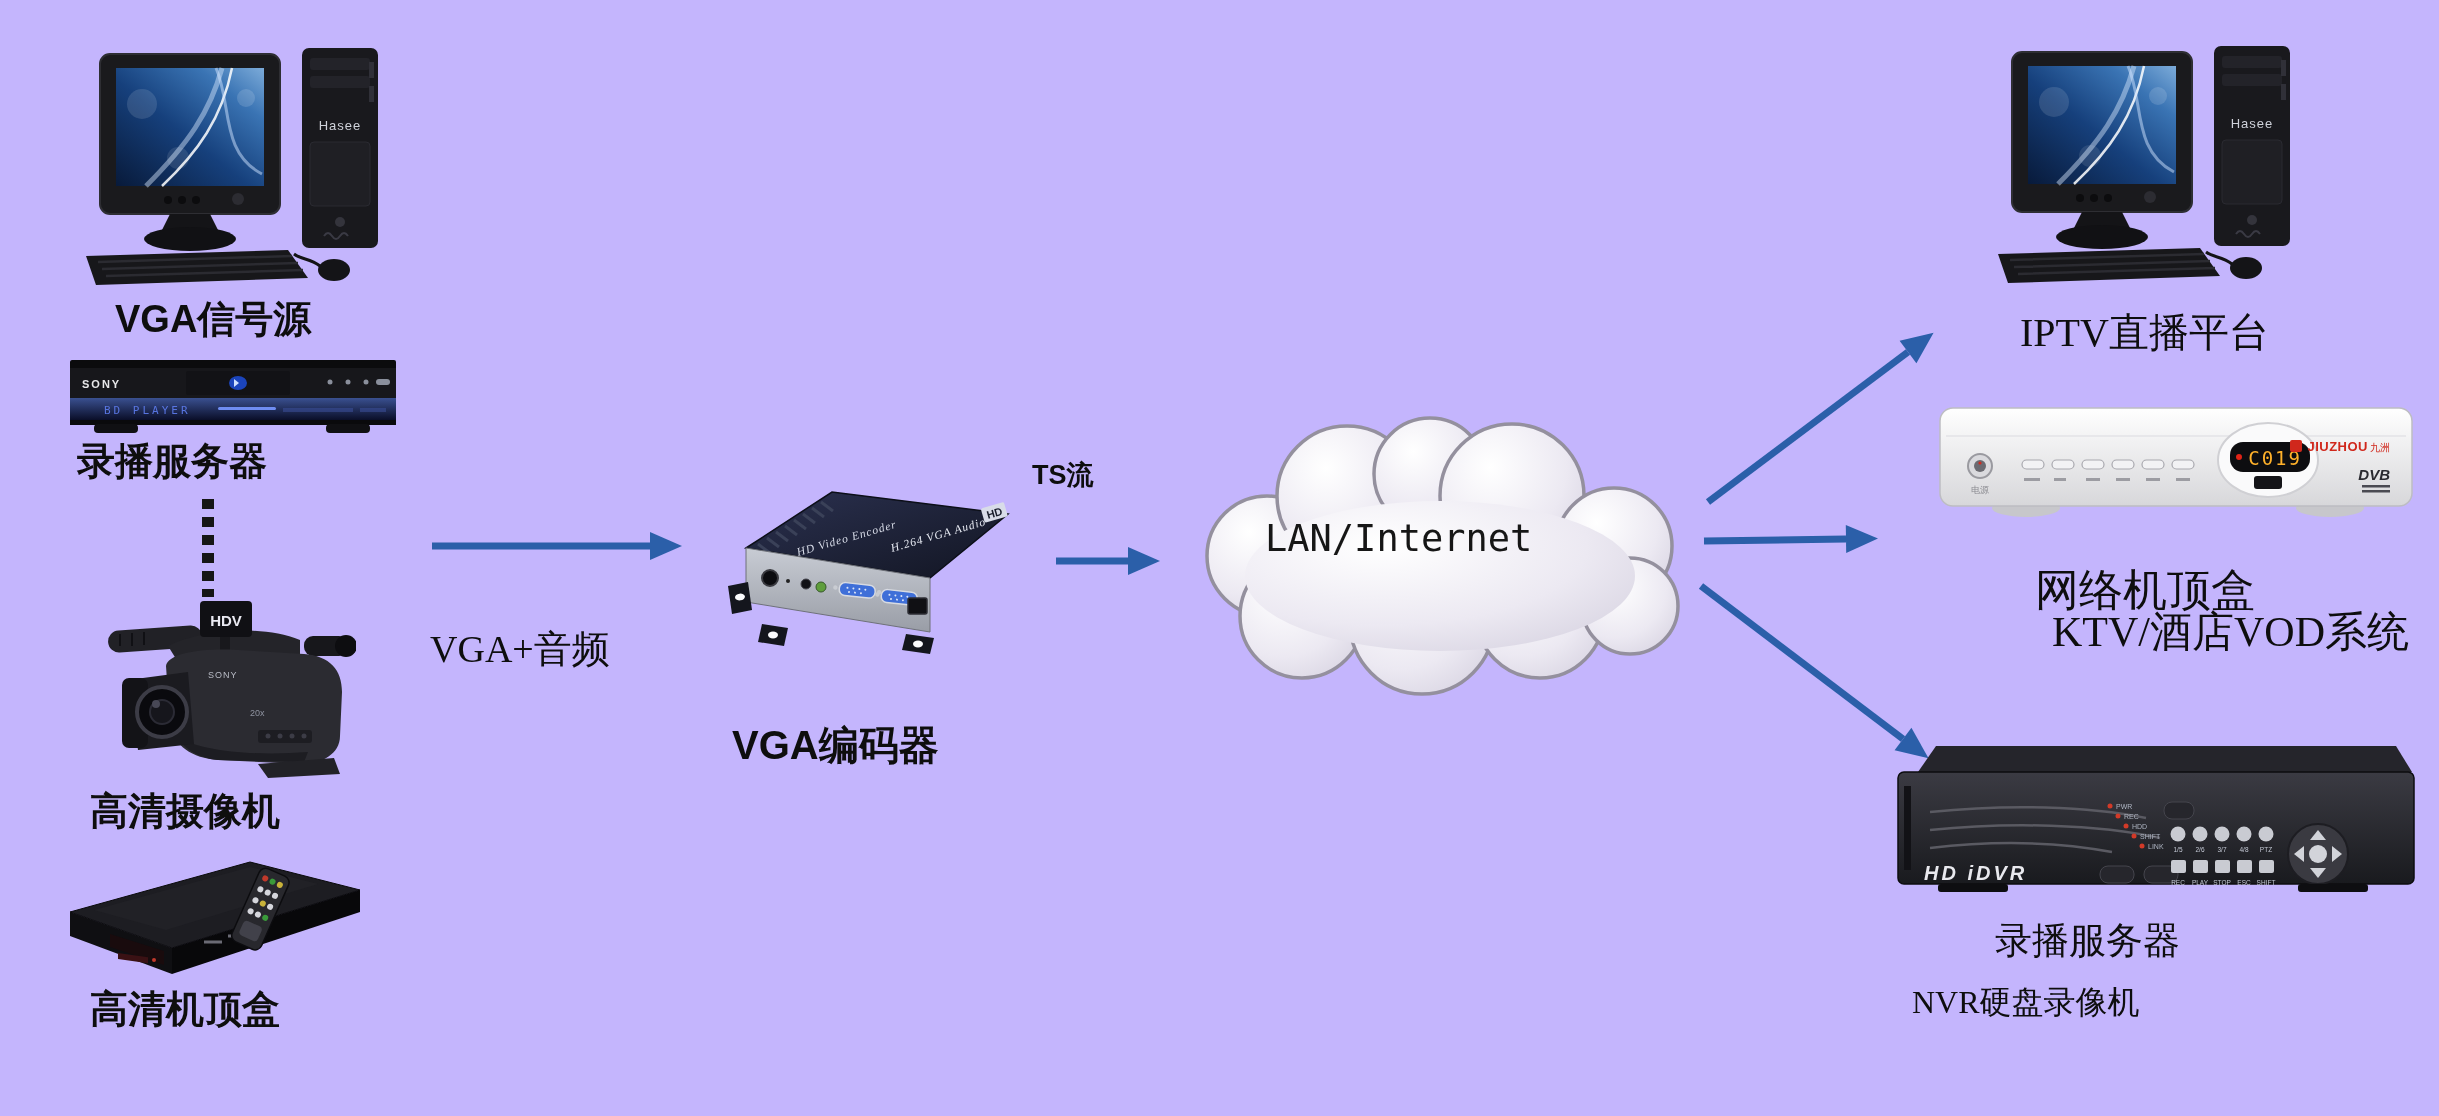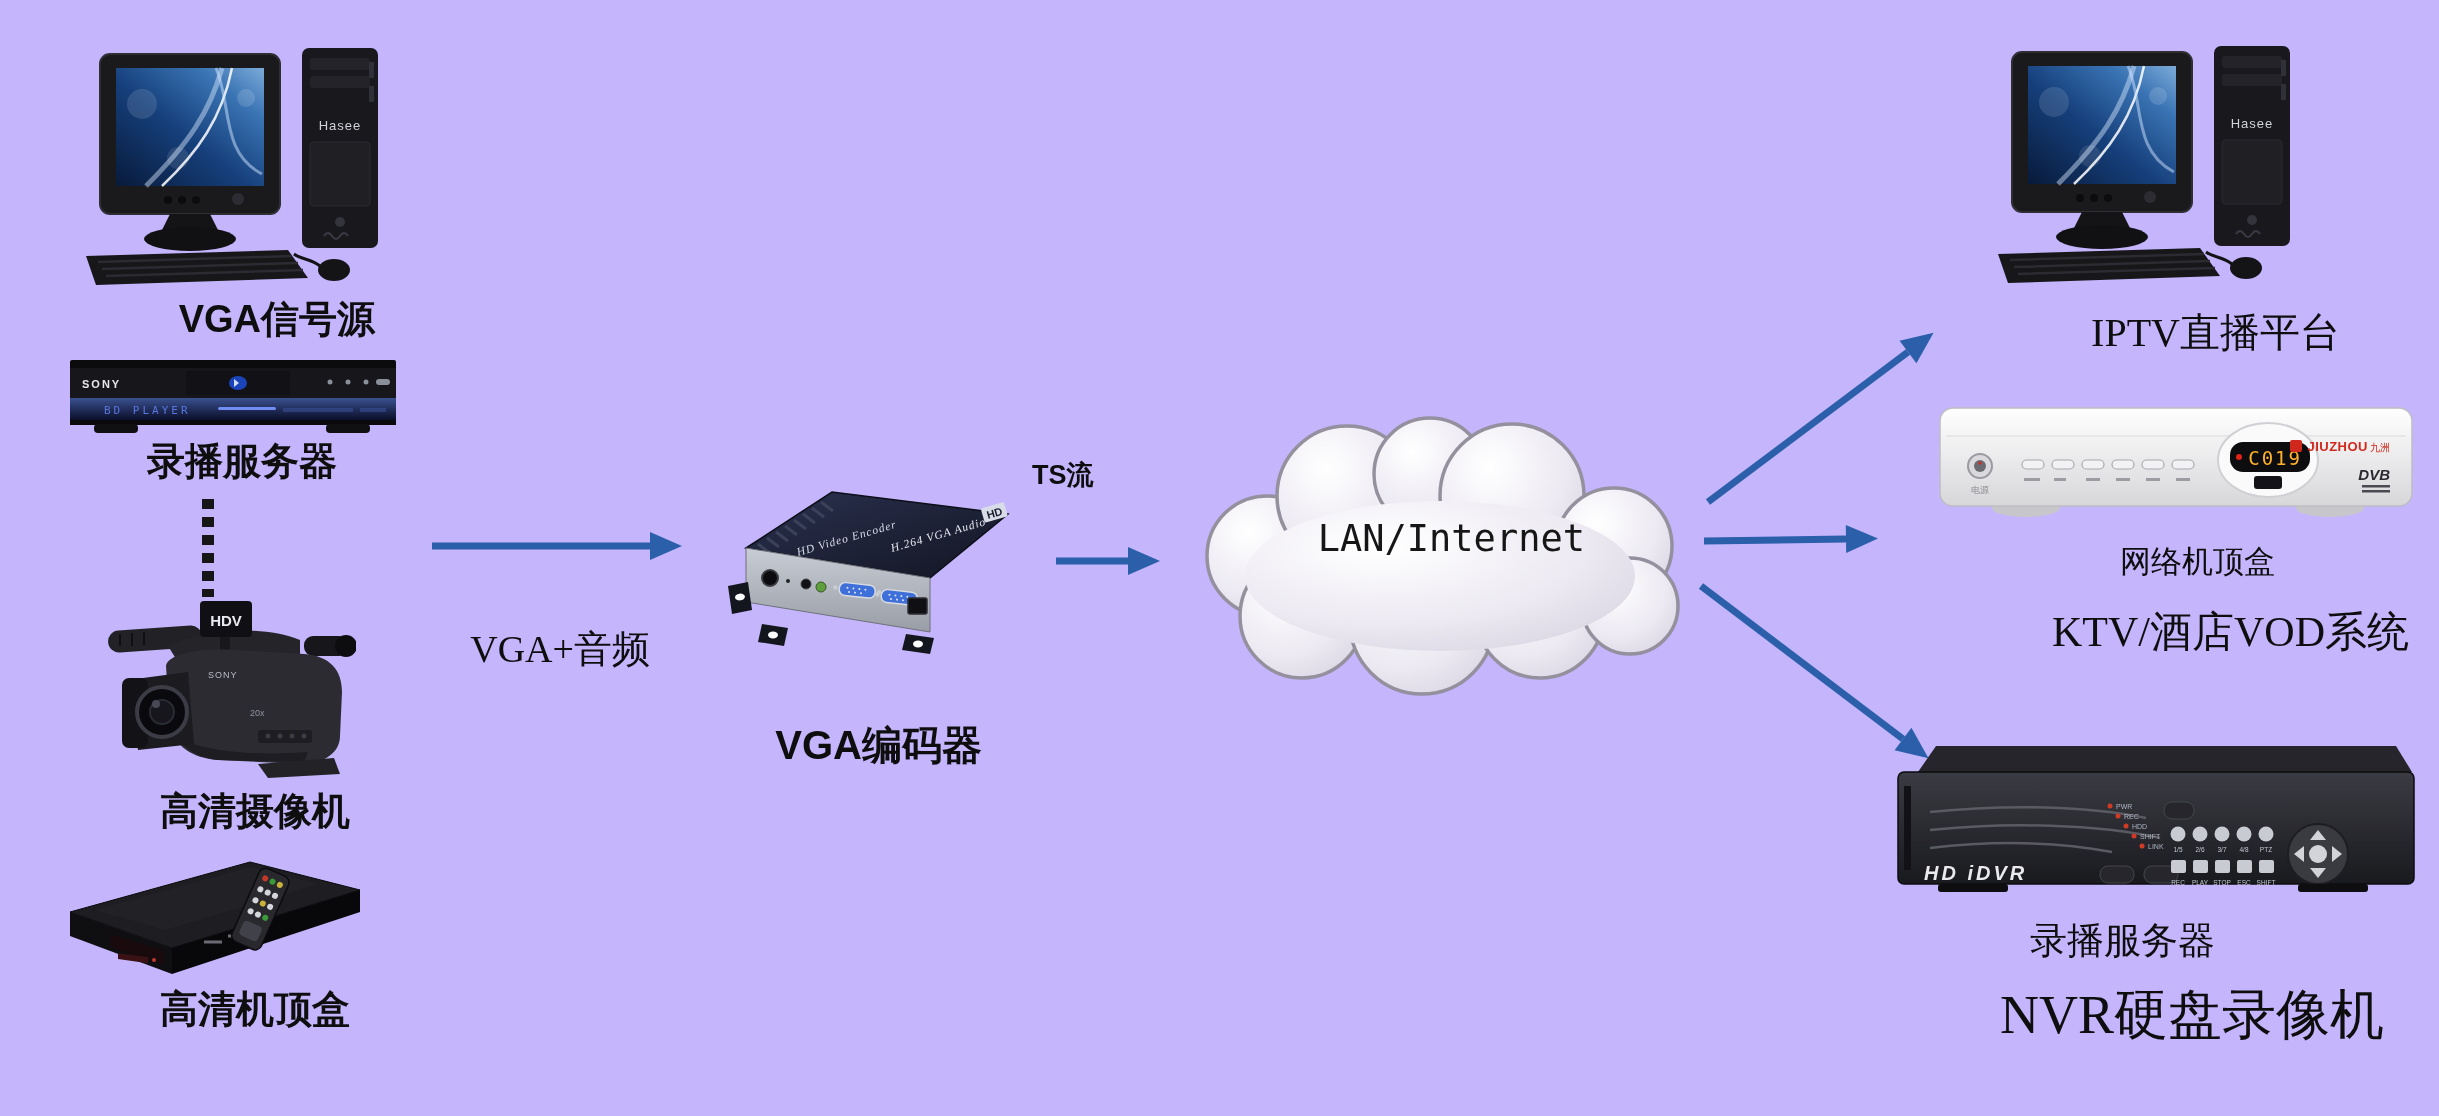--- a/index.html
+++ b/index.html
@@ -3,21 +3,21 @@
 <meta charset="utf-8">
 <style>
   html,body{margin:0;padding:0;background:#ffffff;}
   .stage{position:relative;width:2439px;height:1116px;background:#c4b5fd;overflow:hidden;
          font-family:"Liberation Sans",sans-serif;}
   .abs{position:absolute;}
   .lbl{position:absolute;color:#0e0e0e;white-space:nowrap;line-height:1.15;}
   .hei{font-family:"Liberation Sans",sans-serif;font-weight:700;}
   .song{font-family:"Liberation Serif",serif;font-weight:400;text-align:center;}
   .mono{font-family:"DejaVu Sans Mono",monospace;font-weight:400;}
-  .center{text-align:right;}
+  .center{text-align:left;}
   svg{display:block;}
 </style>
 </head>
 <body>
 
 <div class="stage">
 
   <svg class="abs" style="left:0;top:0" width="2439" height="1116" viewBox="0 0 2439 1116">
     <defs>
       <marker id="ah" markerUnits="userSpaceOnUse" markerWidth="36" markerHeight="32" refX="2" refY="16" orient="auto">
@@ -309,21 +309,21 @@
     <circle cx="301" cy="57" r="3" fill="#e02316"></circle>
     <text x="364" y="65" text-anchor="end" font-size="19" letter-spacing="2" fill="#ffb12a" font-family="DejaVu Sans Mono, monospace">C019</text>
     <rect x="316" y="76" width="28" height="13" rx="3" fill="#141418"></rect>
     <rect x="352" y="40" width="12" height="12" rx="2" fill="#d0281c"></rect>
     <text x="430" y="51" text-anchor="end" font-size="13" font-weight="bold" letter-spacing="0.5" fill="#d0281c" font-family="Liberation Sans, sans-serif">JIUZHOU</text>
     <text x="452" y="51" text-anchor="end" font-size="10" fill="#d0281c" font-family="Liberation Sans, sans-serif">九洲</text>
     <text x="452" y="80" text-anchor="end" font-size="15" font-weight="bold" font-style="italic" fill="#2a2a30" font-family="Liberation Sans, sans-serif">DVB</text>
     <rect x="424" y="85" width="28" height="2.5" fill="#4a4a52"></rect>
     <rect x="424" y="90" width="28" height="2.5" fill="#4a4a52"></rect>
   </svg>
-  <div class="lbl song center" style="left:2035px;top:544px;width:240px;font-size:31px">网络机顶盒</div>
+  <div class="lbl song center" style="left:2035px;top:566px;width:240px;font-size:44px">网络机顶盒</div>
   <div class="lbl song" style="left:2052px;top:608px;font-size:42px">KTV/酒店VOD系统</div>
 
   <svg class="abs" style="left:1878px;top:742px" width="540" height="178" viewBox="0 0 540 178">
     <polygon points="58,4 518,4 534,30 40,30" fill="#25252b"></polygon>
     <rect x="20" y="30" width="516" height="112" rx="6" fill="url(#g-dvr)" stroke="#0c0c0f" stroke-width="1.5"></rect>
     <rect x="26" y="44" width="7" height="84" fill="#121216"></rect>
     <path d="M52,70 C130,62 210,64 268,76" stroke="#5a5a62" stroke-width="2.5" fill="none"></path>
     <path d="M52,88 C130,80 220,82 282,96" stroke="#5a5a62" stroke-width="2.5" fill="none"></path>
     <path d="M52,106 C120,98 180,100 234,110" stroke="#5a5a62" stroke-width="2.5" fill="none"></path>
     <text x="46" y="138" font-size="20" font-weight="bold" font-style="italic" letter-spacing="3" fill="#e9e9ee" font-family="Liberation Sans, sans-serif">HD iDVR</text>
@@ -373,15 +373,15 @@
     <circle cx="440" cy="112" r="30" fill="#3a3a41" stroke="#1d1d22" stroke-width="2"></circle>
     <path d="M440,88 l8,10 h-16 z" fill="#d2d4da"></path>
     <path d="M440,136 l8,-10 h-16 z" fill="#d2d4da"></path>
     <path d="M416,112 l10,-8 v16 z" fill="#d2d4da"></path>
     <path d="M464,112 l-10,-8 v16 z" fill="#d2d4da"></path>
     <circle cx="440" cy="112" r="9" fill="#d2d4da"></circle>
     <rect x="60" y="142" width="70" height="8" rx="3" fill="#0e0e11"></rect>
     <rect x="420" y="142" width="70" height="8" rx="3" fill="#0e0e11"></rect>
   </svg>
   <div class="lbl song center" style="left:1995px;top:920px;width:220px;font-size:37px">录播服务器</div>
-  <div class="lbl song" style="left:2000px;top:984px;font-size:54px">NVR硬盘录像机</div>
+  <div class="lbl song" style="left:1912px;top:984px;font-size:32px">NVR硬盘录像机</div>
 
 </div>
 
 </body></html>

